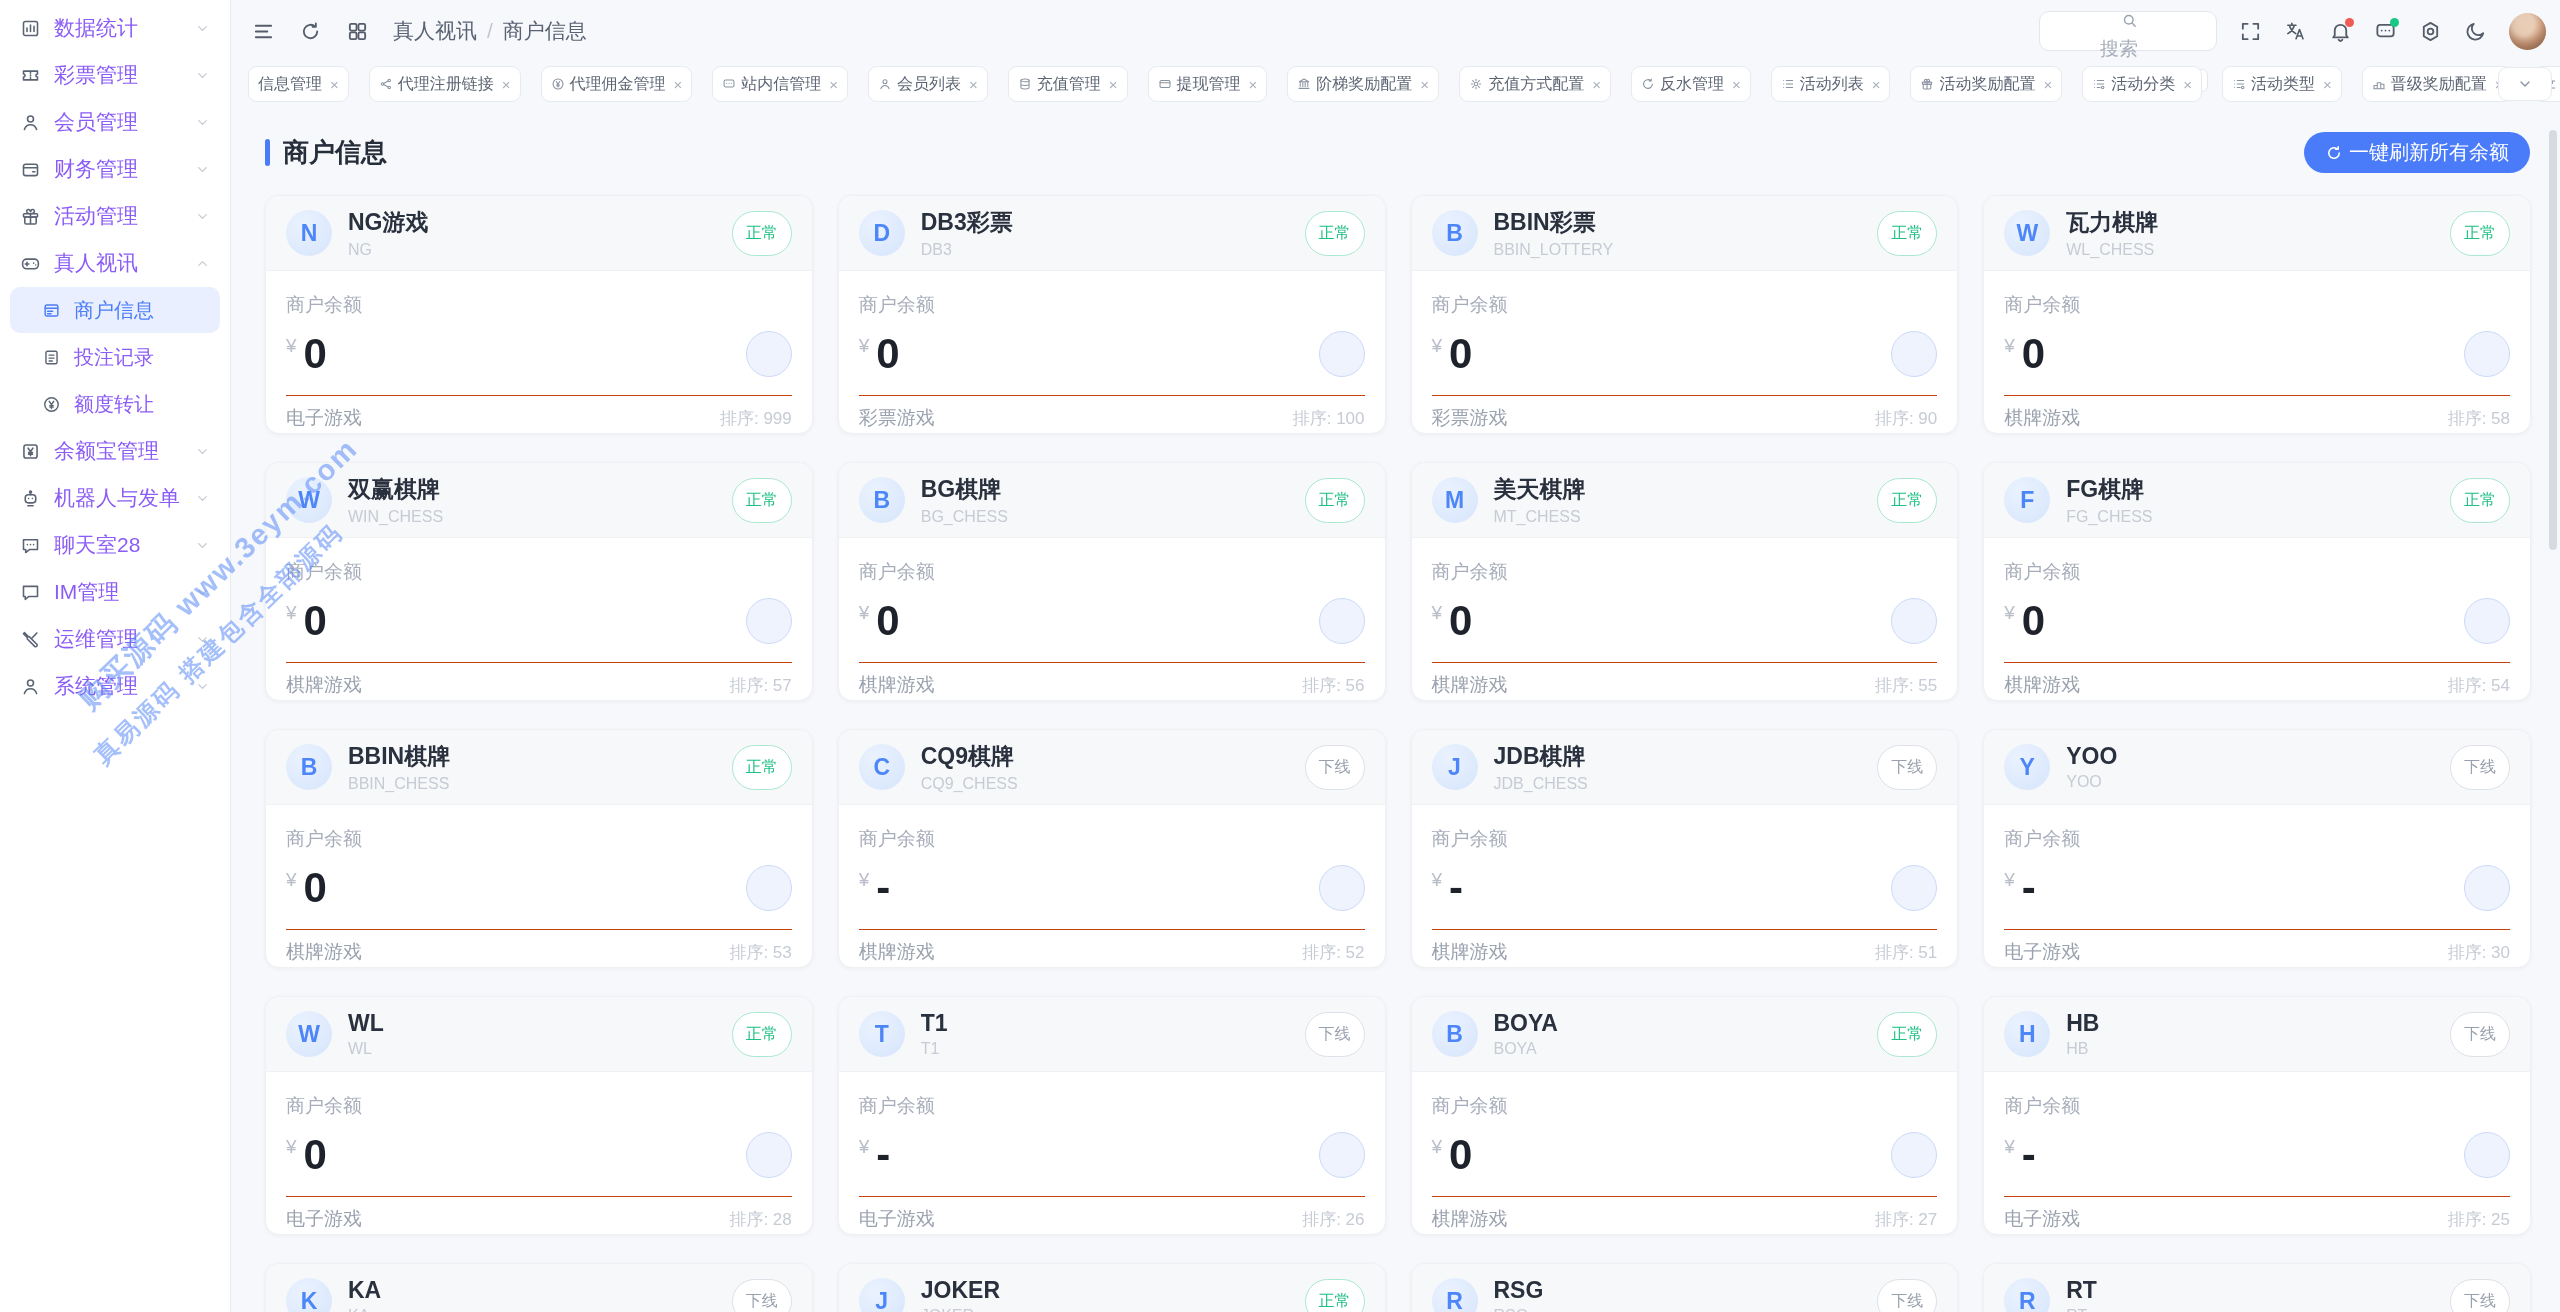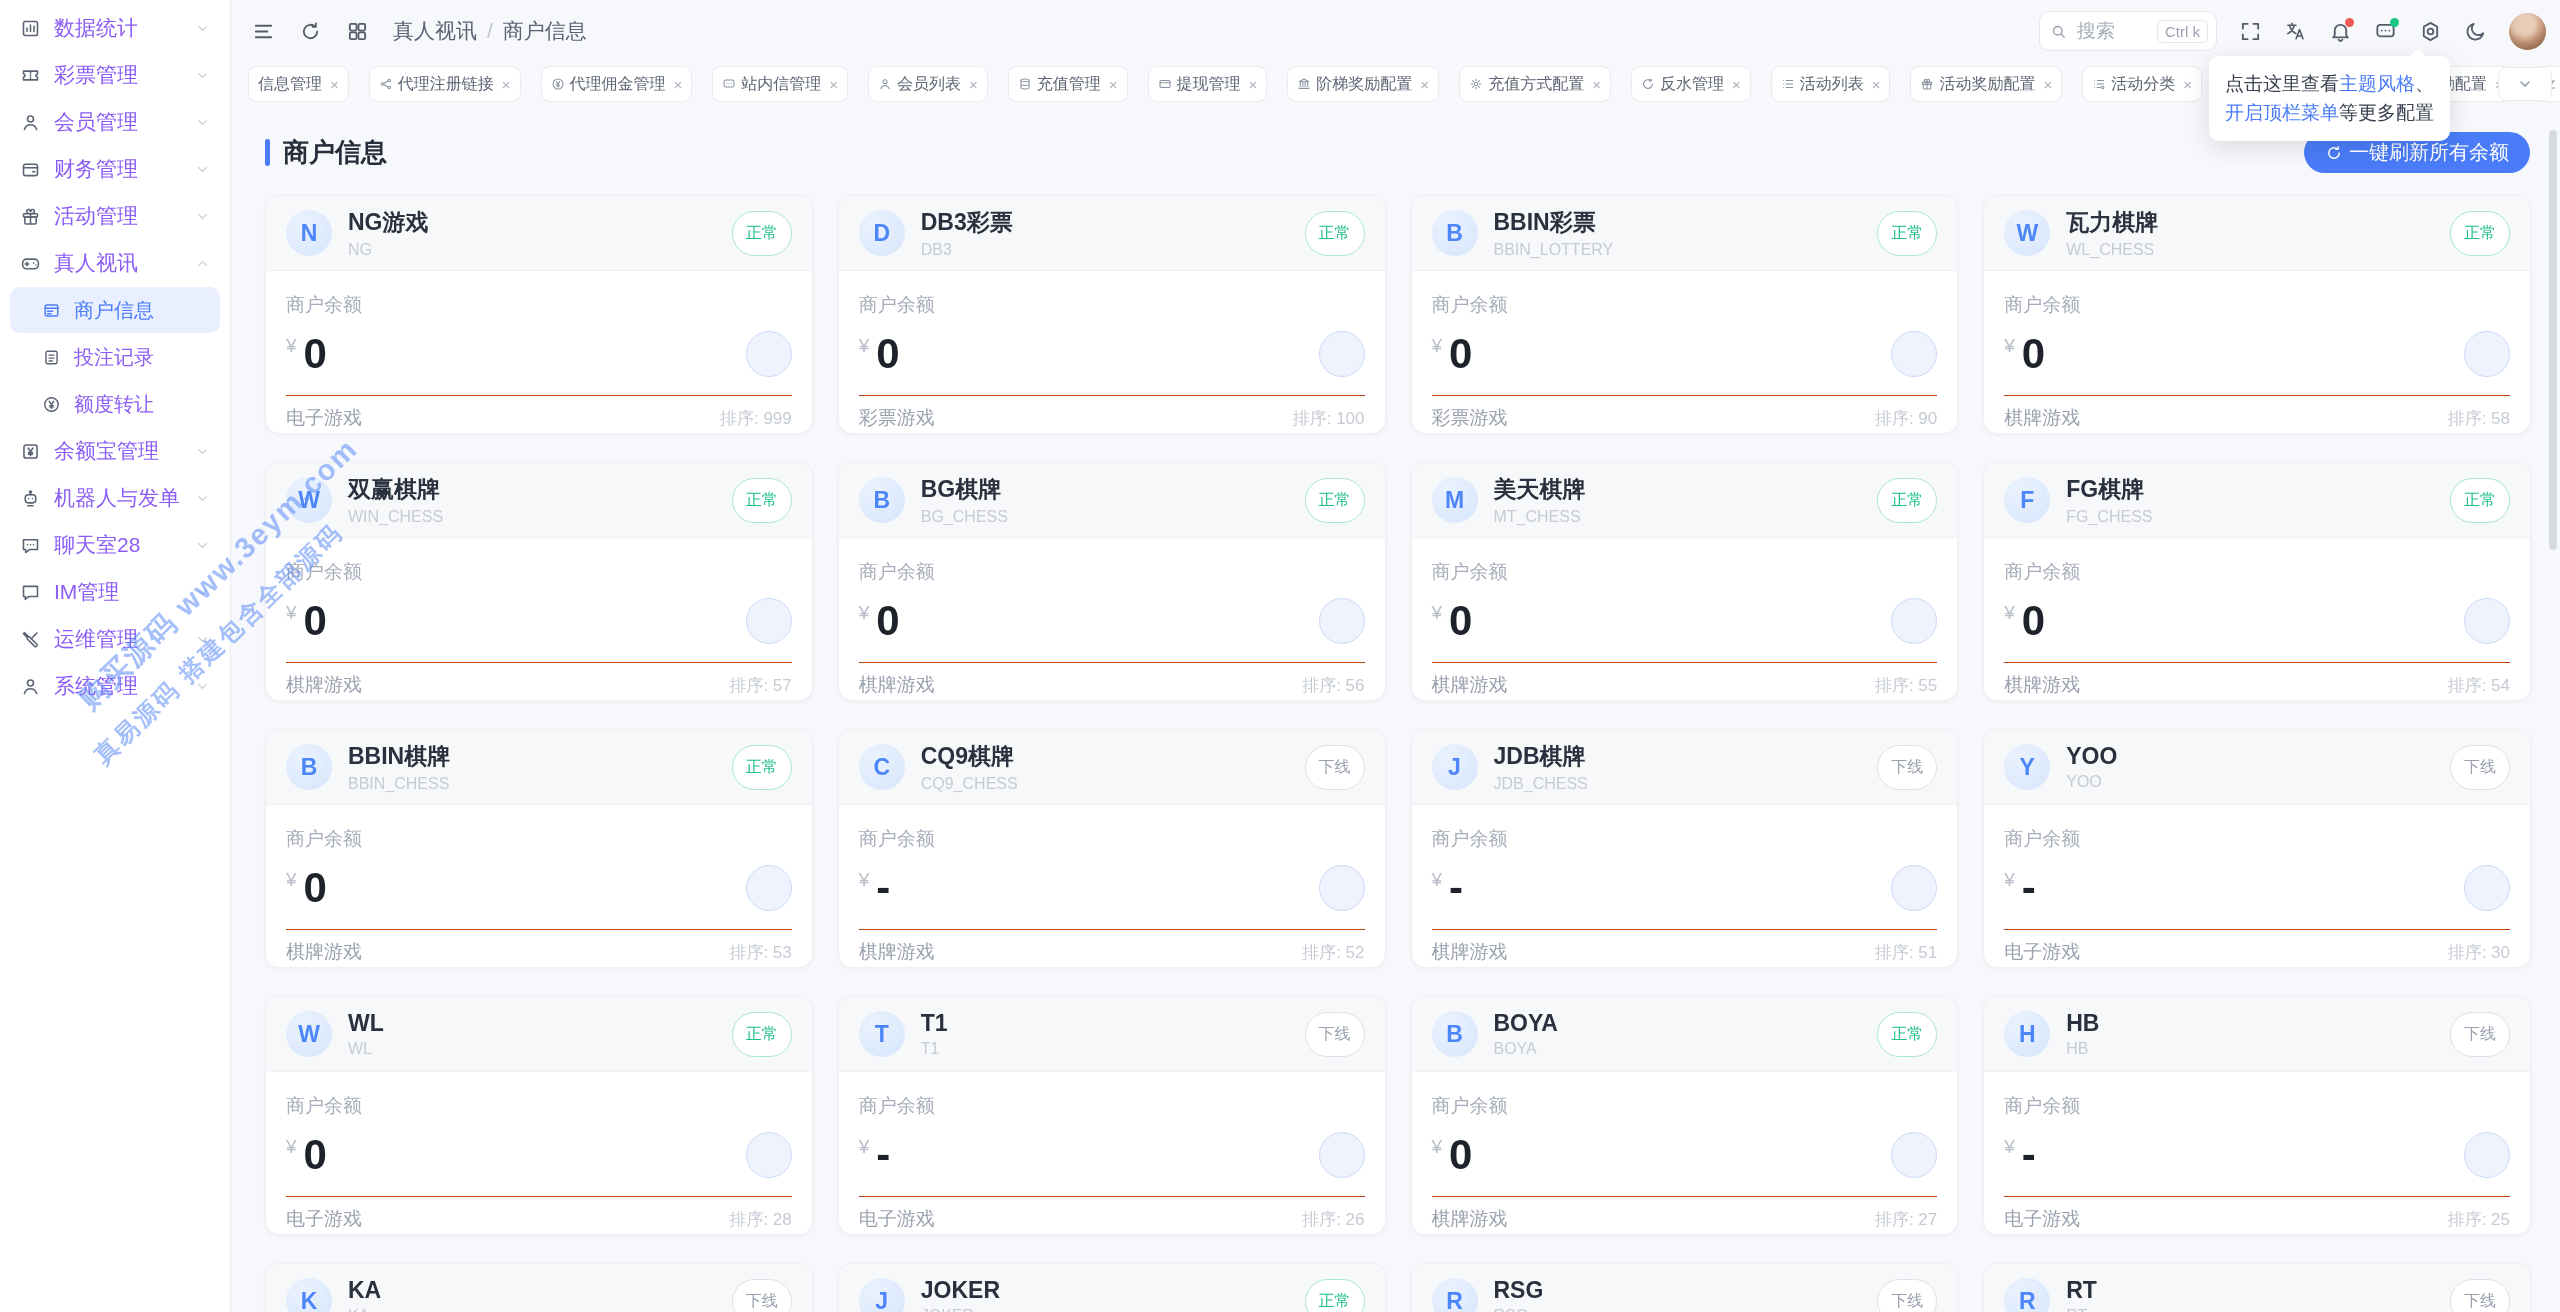--- a/index.html
+++ b/index.html
@@ -24,21 +24,21 @@
   .nav-item.active .ico{color:#4a7cf9;}
 
   
   .main{position:absolute;left:230px;top:0;right:0;bottom:0;}
   .topbar{height:62px;display:flex;align-items:center;padding:0 14px 0 22px;gap:24px;color:#535b68;}
   .tb-icon{width:23px;height:23px;color:#545c69;cursor:pointer;}
   .breadcrumb{display:flex;align-items:center;gap:10px;font-size:21px;color:#5a6374;}
   .breadcrumb .sep{color:#c0c5ce;}
   .tb-right{margin-left:auto;display:flex;align-items:center;gap:22px;}
   .searchbox{width:158px;height:38px;border:1px solid #e3e6ec;background:#fff;border-radius:10px;
-             display:flex;align-items:center;gap:8px;padding:0 8px 0 10px;}
+             display:flex;align-items:center;gap:8px;padding:0 8px 0 10px;flex-direction:column;}
   .searchbox .ico{width:17px;height:17px;color:#9aa2b1;}
   .searchbox input{border:none;outline:none;width:58px;font-size:19px;color:#5a6374;background:transparent;
                    font-family:inherit;}
   .searchbox input::placeholder{color:#a6adba;}
   .kbd{margin-left:auto;border:1px solid #e3e6ec;border-radius:6px;padding:2px 7px;font-size:15px;color:#9aa2b1;background:#fff;}
   .dot-wrap{position:relative;display:flex;}
   .dot-wrap .dot{position:absolute;right:-2px;top:-2px;width:9px;height:9px;border-radius:50%;}
   .dot-red{background:#f05a54;}
   .dot-green{background:#17c984;}
   .avatar{width:37px;height:37px;border-radius:50%;cursor:pointer;
@@ -854,24 +854,20 @@
             <span class="head-text">
               <span class="m-name">RT</span>
               <span class="m-code">RT</span>
             </span>
             <span class="badge off">下线</span>
           </div>
         </div>
       </div>
   </div>
 
-  <div class="tooltip">
-    <div><span>点击这里查看</span><a>主题风格</a><span>、</span></div>
-    <div><a>开启顶栏菜单</a><span>等更多配置</span></div>
-  </div>
 
   <div class="watermark">
     <div class="wm1">购买源码 www.3eym.com</div>
     <div class="wm2">真易源码 搭建包含全部源码</div>
   </div>
 
   <div class="scroll-thumb"></div>
 </div>
 
 </body></html>

